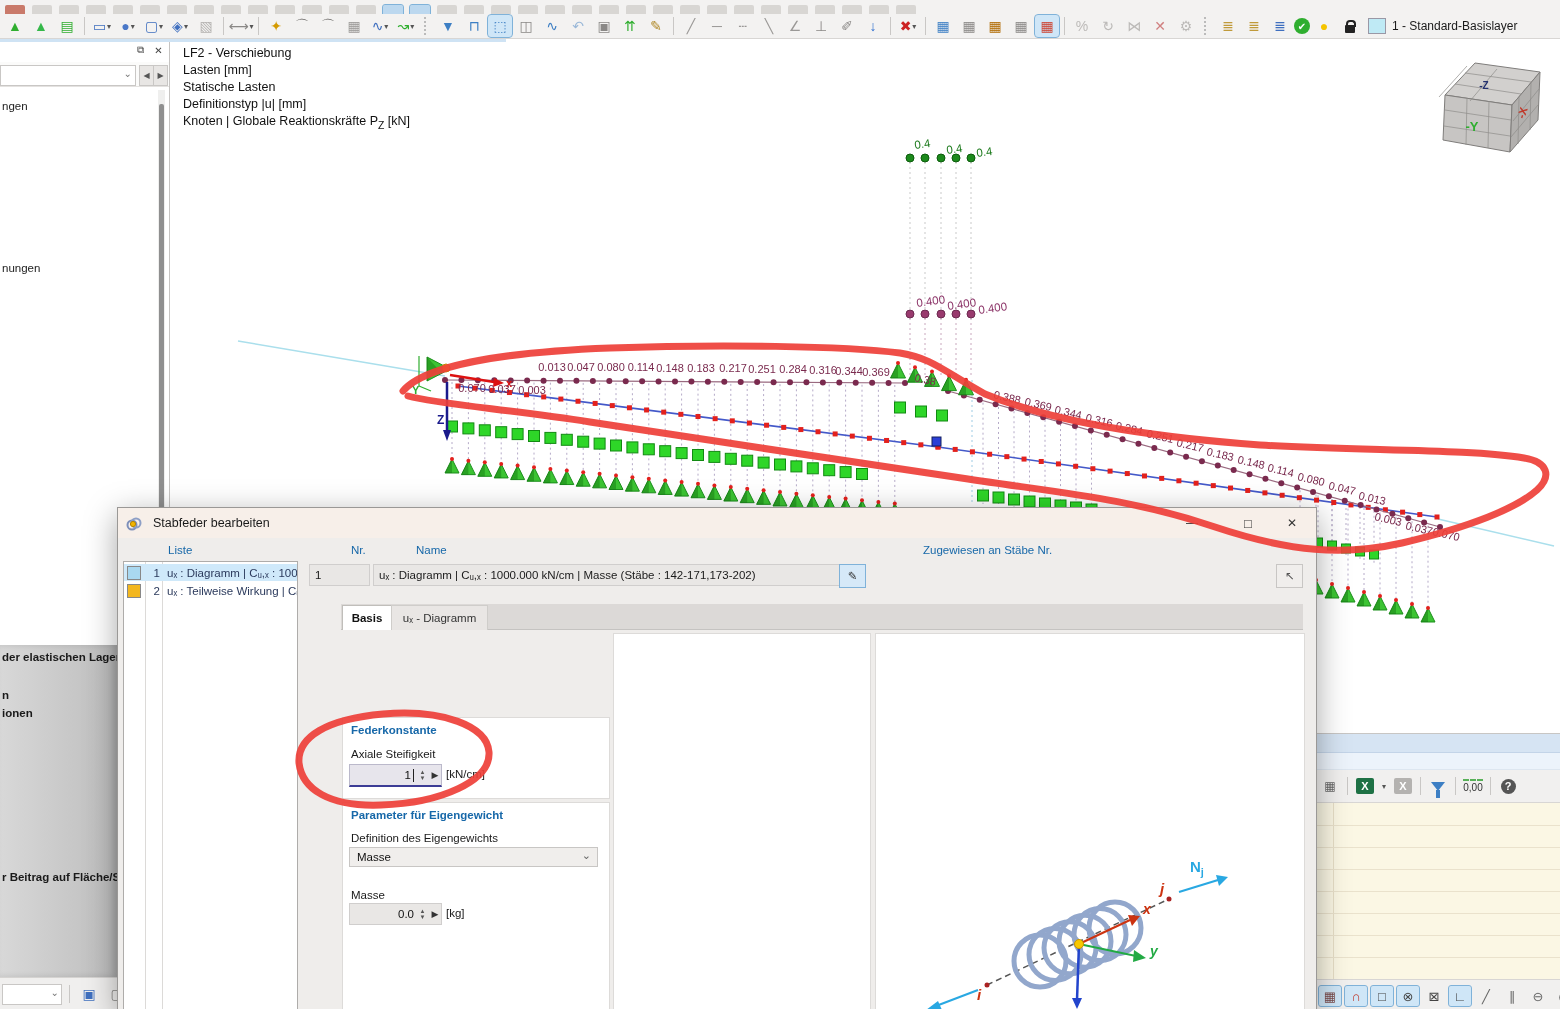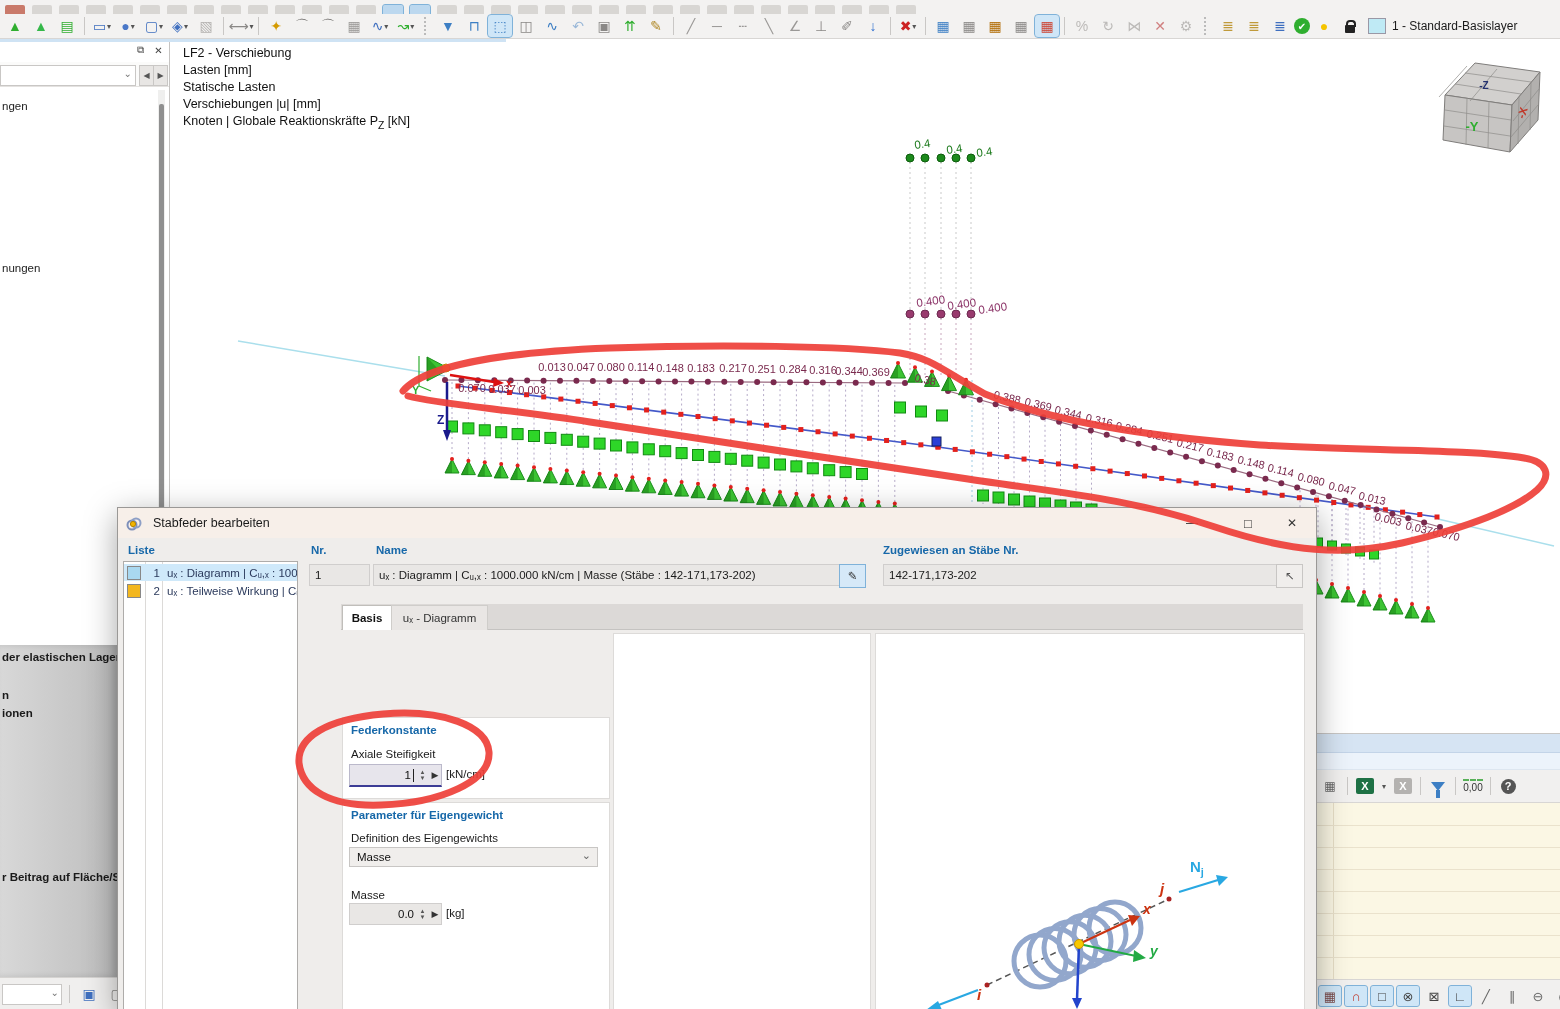--- a/index.html
+++ b/index.html
@@ -69,21 +69,21 @@
   .rp-snap{height:32px;background:#f1f0ef;display:flex;align-items:center;gap:4px;padding-left:3px;}
   .snapicon{width:22px;height:20px;display:flex;align-items:center;justify-content:center;font-size:13px;color:#444;border-radius:2px;flex:0 0 auto;}
   .snapicon.hl{background:#cfe6f7;outline:1px solid #7fb2d9;}
   
   .dlg{position:absolute;left:117px;top:507px;width:1198px;height:502px;background:#efedeb;
     border:1px solid #9a9896;box-shadow:0 8px 30px rgba(0,0,0,.35);z-index:10;font-size:11.5px;}
   .dlg-title{position:absolute;left:0;top:0;width:100%;height:30px;background:#f7efe9;display:flex;align-items:center;}
   .dlg-title .ttl{margin-left:10px;font-size:12.5px;color:#1a1a1a;}
   .winbtn{position:absolute;top:2px;width:36px;height:26px;display:flex;align-items:center;justify-content:center;
     font-size:12px;color:#333;}
-  .bluelbl{color:#1768a9;font-weight:bold;position:absolute;white-space:nowrap;}
+  .bluelbl{color:#1768a9;font-weight:normal;position:absolute;white-space:nowrap;margin-left:40px;}
   .field{position:absolute;background:#e9e7e5;border:1px solid #d0cecd;display:flex;align-items:center;
     padding:0 5px;white-space:nowrap;overflow:hidden;color:#1a1a1a;}
   .listbox{position:absolute;left:5px;top:53px;width:173px;height:449px;background:#fff;border:1px solid #aeacaa;overflow:hidden;}
   .listbox .col1{position:absolute;left:21px;top:0;width:1px;height:100%;background:#dcdad8;}
   .listbox .col2{position:absolute;left:38px;top:0;width:1px;height:100%;background:#dcdad8;}
   .lrow{position:absolute;left:0;width:100%;height:17px;display:flex;align-items:center;color:#2b3a5c;white-space:nowrap;}
   .lrow.sel{background:#cfe9fa;}
   .lrow .sw{width:12px;height:12px;margin-left:3px;border:1px solid #888;flex:0 0 auto;}
   .lrow .no{width:19px;text-align:right;padding-right:3px;flex:0 0 auto;}
   .lrow .tx{padding-left:4px;overflow:hidden;}
@@ -354,21 +354,21 @@
     <div class="sepv"></div>
     <div class="icon" style="color:#3f6fbf;">▣</div>
     <div class="icon" style="color:#8a8886;">▢</div>
   </div>
 
   <div class="viewport"></div>
   <div class="overlaytext">
     <div>LF2 - Verschiebung</div>
     <div>Lasten [mm]</div>
     <div>Statische Lasten</div>
-    <div>Verschiebungen |u| [mm]</div>
+    <div>Definitionstyp |u| [mm]</div>
     <div><span>Knoten | Globale Reaktionskräfte P</span><sub>Z</sub><span> [kN]</span></div>
   </div>
 
   <svg class="scene" id="scene">
 
     <g>
       <polygon points="1445,95 1475,63 1540,72 1512,105" fill="#d2d0ce" stroke="#7f7d7b" stroke-width="1"></polygon>
       <polygon points="1445,95 1512,105 1510,152 1443,140" fill="#c7c5c3" stroke="#7f7d7b" stroke-width="1"></polygon>
       <polygon points="1512,105 1540,72 1538,120 1510,152" fill="#b2b0ae" stroke="#7f7d7b" stroke-width="1"></polygon>
       <path d="M1455,84 L1521,94 M1465,73 L1531,82 M1467,66 L1439,97 M1497,69 L1470,101 M1445,110 L1511,120 M1444,126 L1510,136 M1467,98 L1466,145 M1489,101 L1488,148 M1519,97 L1518,144 M1531,83 L1530,130 M1513,121 L1539,89 M1511,137 L1538,105" stroke="#8e8c8a" stroke-width=".7" fill="none"></path>
@@ -963,23 +963,20 @@
 
     <div class="bluelbl" style="left:258px;top:36px;">Name</div>
     <div class="field" style="left:255px;top:56px;width:455px;height:20px;">
         <span>uₓ : Diagramm | Cᵤ,ₓ : 1000.000 kN/cm | Masse (Stäbe : 142-171,173-202)</span>
       </div>
     <div class="sqbtn blue" style="left:721px;top:56px;width:25px;height:22px;">
         <span>✎</span>
       </div>
 
     <div class="bluelbl" style="left:765px;top:36px;">Zugewiesen an Stäbe Nr.</div>
-    <div class="field" style="left:765px;top:56px;width:385px;height:20px;">
-        <span>142-171,173-202</span>
-      </div>
     <div class="sqbtn" style="left:1158px;top:56px;width:25px;height:22px;">
         <span>↖</span>
       </div>
 
     <div class="tabstrip">
       <div class="tab active" style="left:1px;width:48px;">Basis</div>
       <div class="tab inactive" style="left:50px;width:95px;text-align:center;">uₓ - Diagramm</div>
     </div>
 
 

